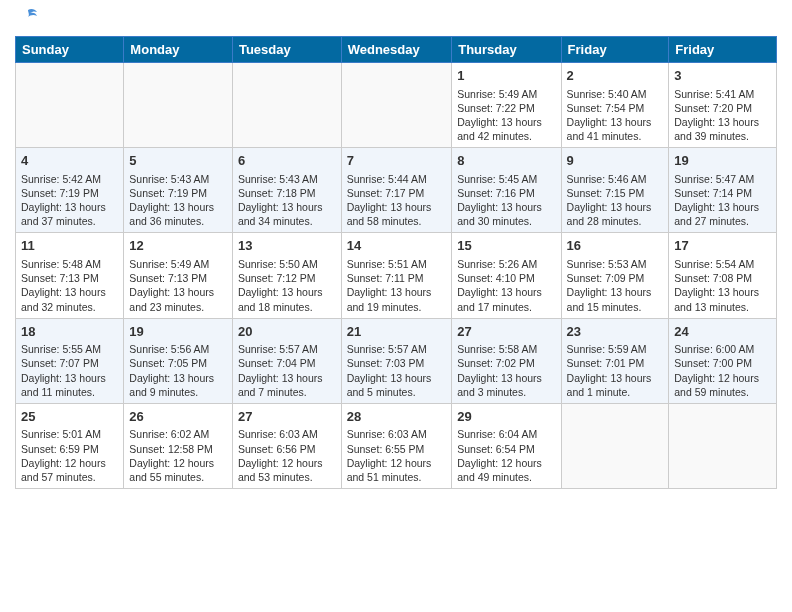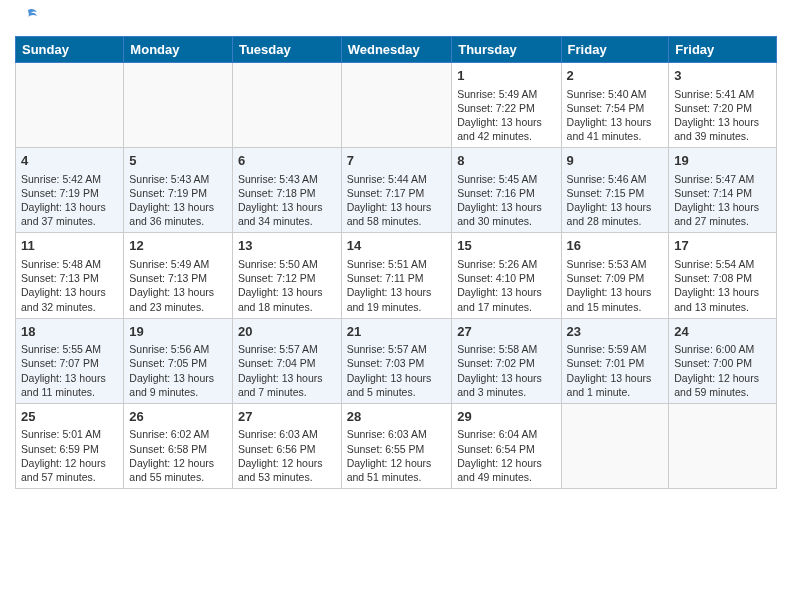--- a/index.html
+++ b/index.html
@@ -307,21 +307,21 @@
         <td>
           <span class="day-num">25</span>
           <div>Sunrise: 5:01 AM</div>
           <div>Sunset: 6:59 PM</div>
           <div>Daylight: 12 hours</div>
           <div>and 57 minutes.</div>
         </td>
         <td>
           <span class="day-num">26</span>
           <div>Sunrise: 6:02 AM</div>
-          <div>Sunset: 6:58 PM</div>
+          <div>Sunset: 12:58 PM</div>
           <div>Daylight: 12 hours</div>
           <div>and 55 minutes.</div>
         </td>
         <td>
           <span class="day-num">27</span>
           <div>Sunrise: 6:03 AM</div>
           <div>Sunset: 6:56 PM</div>
           <div>Daylight: 12 hours</div>
           <div>and 53 minutes.</div>
         </td>

